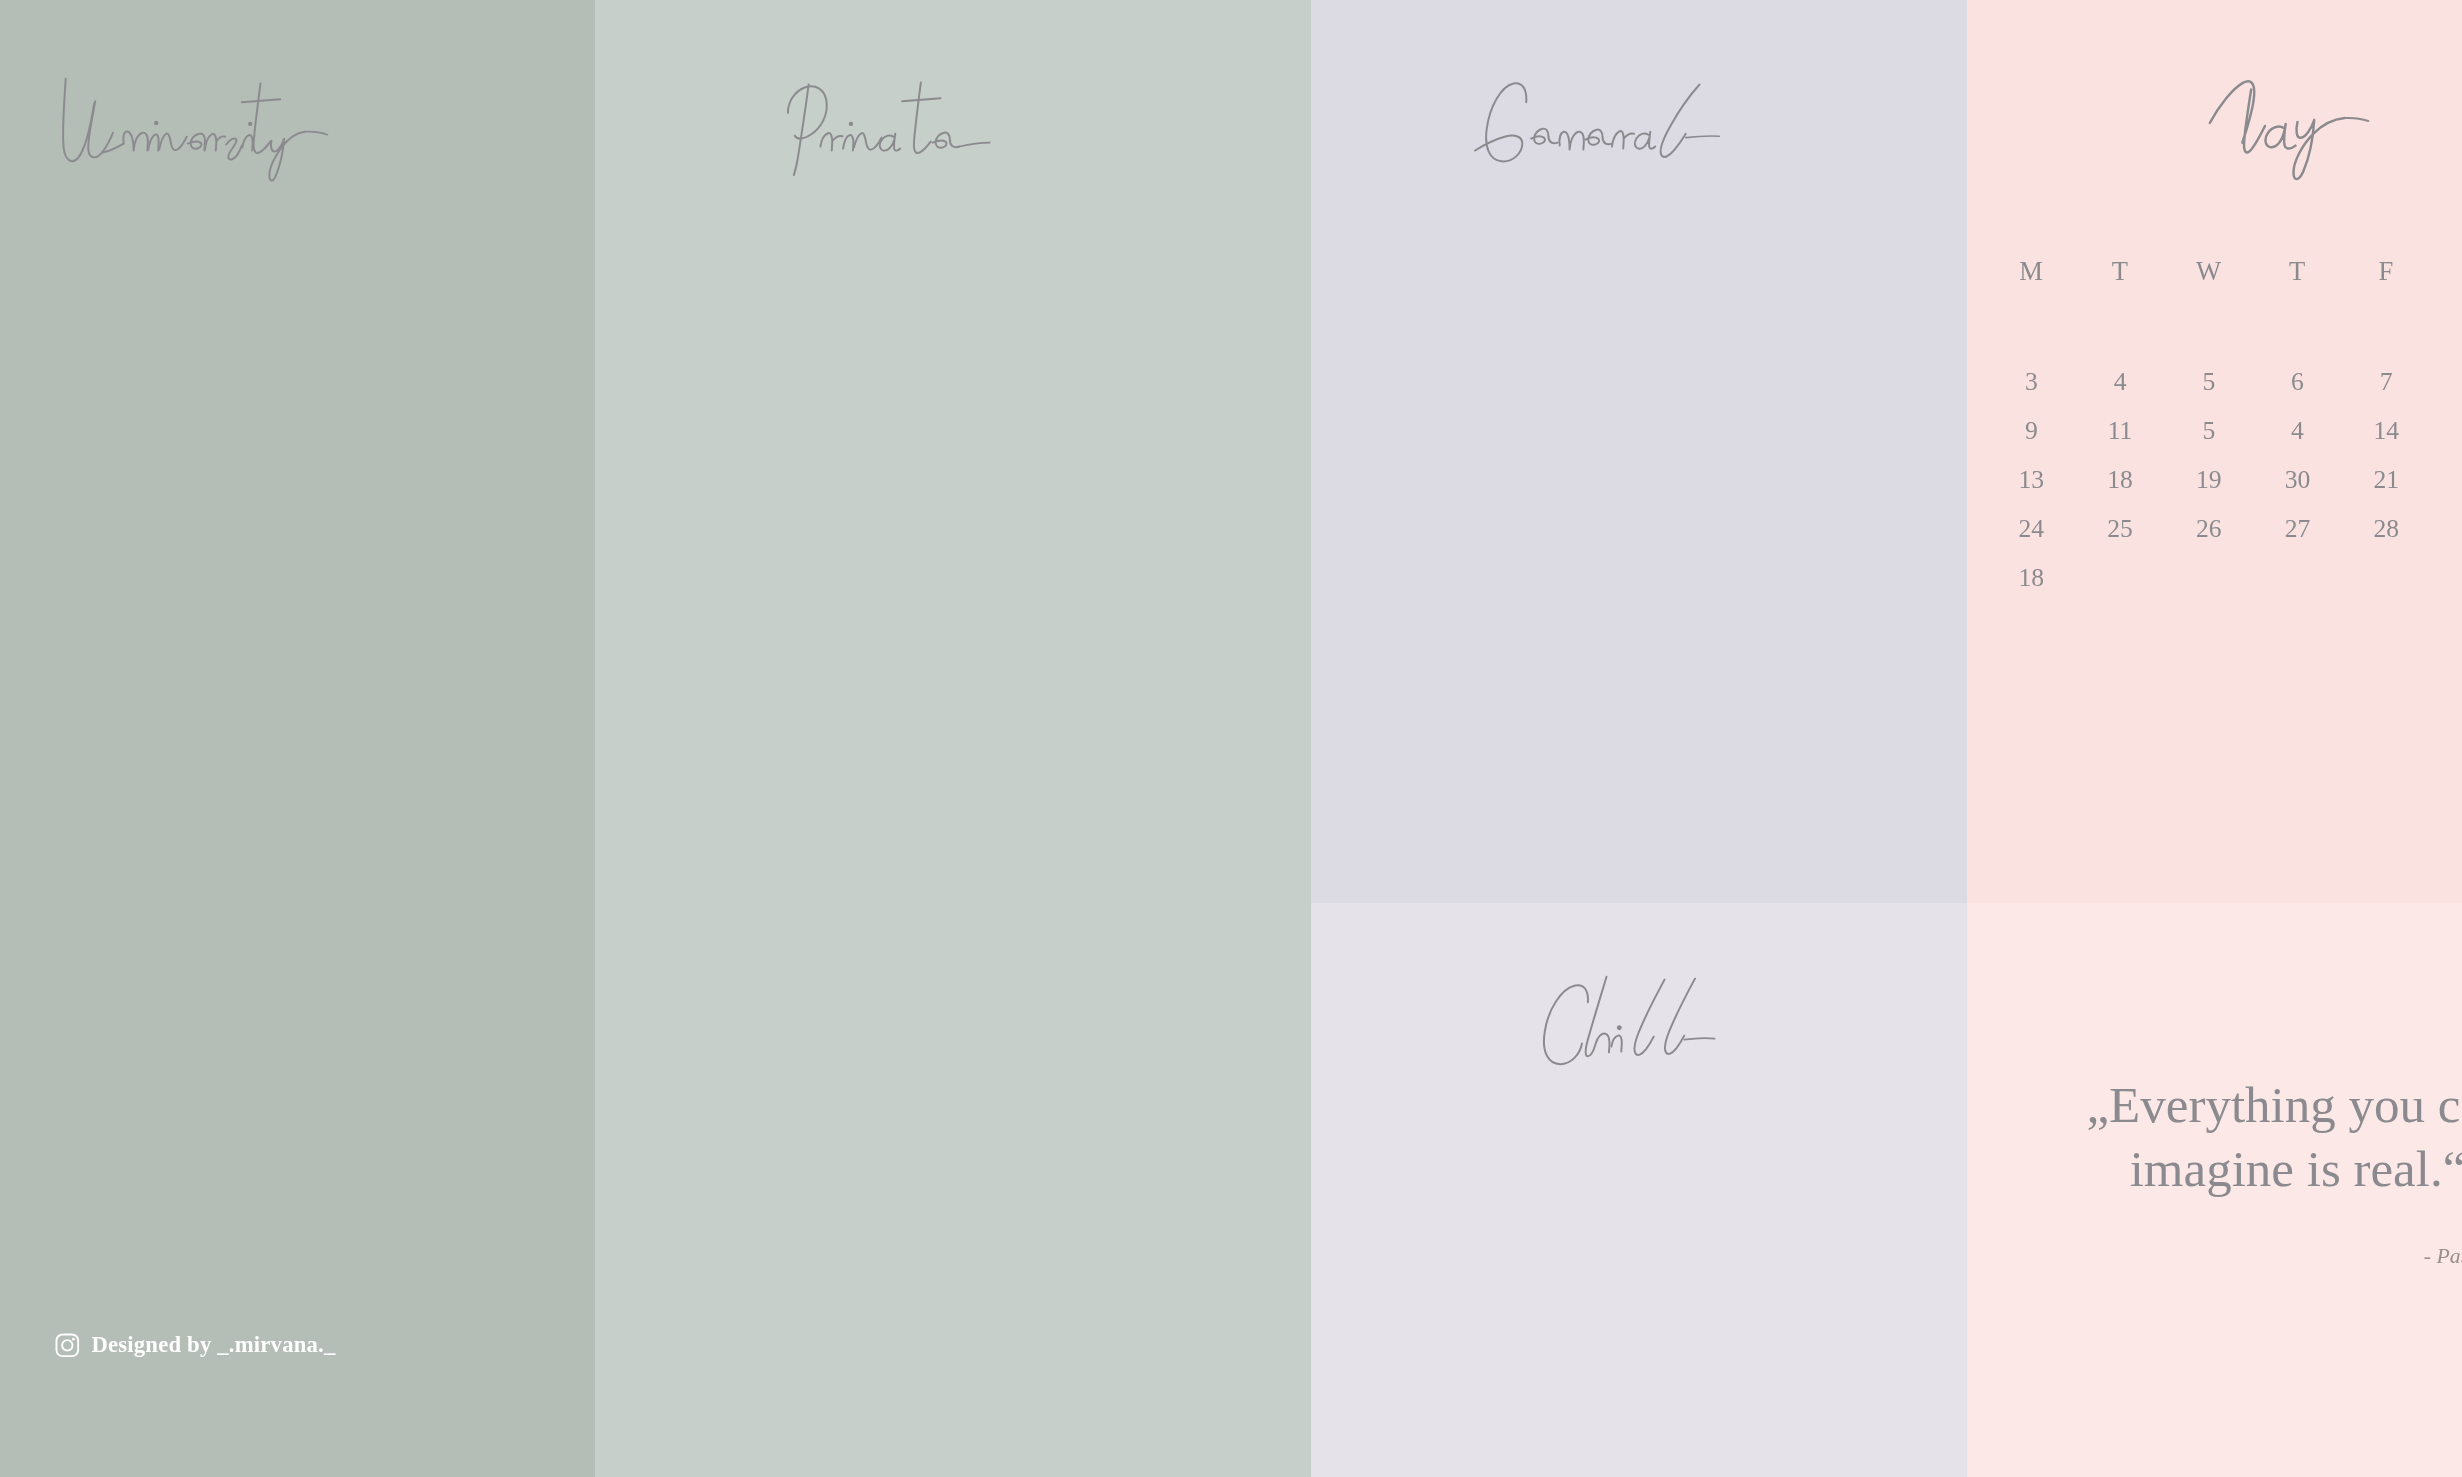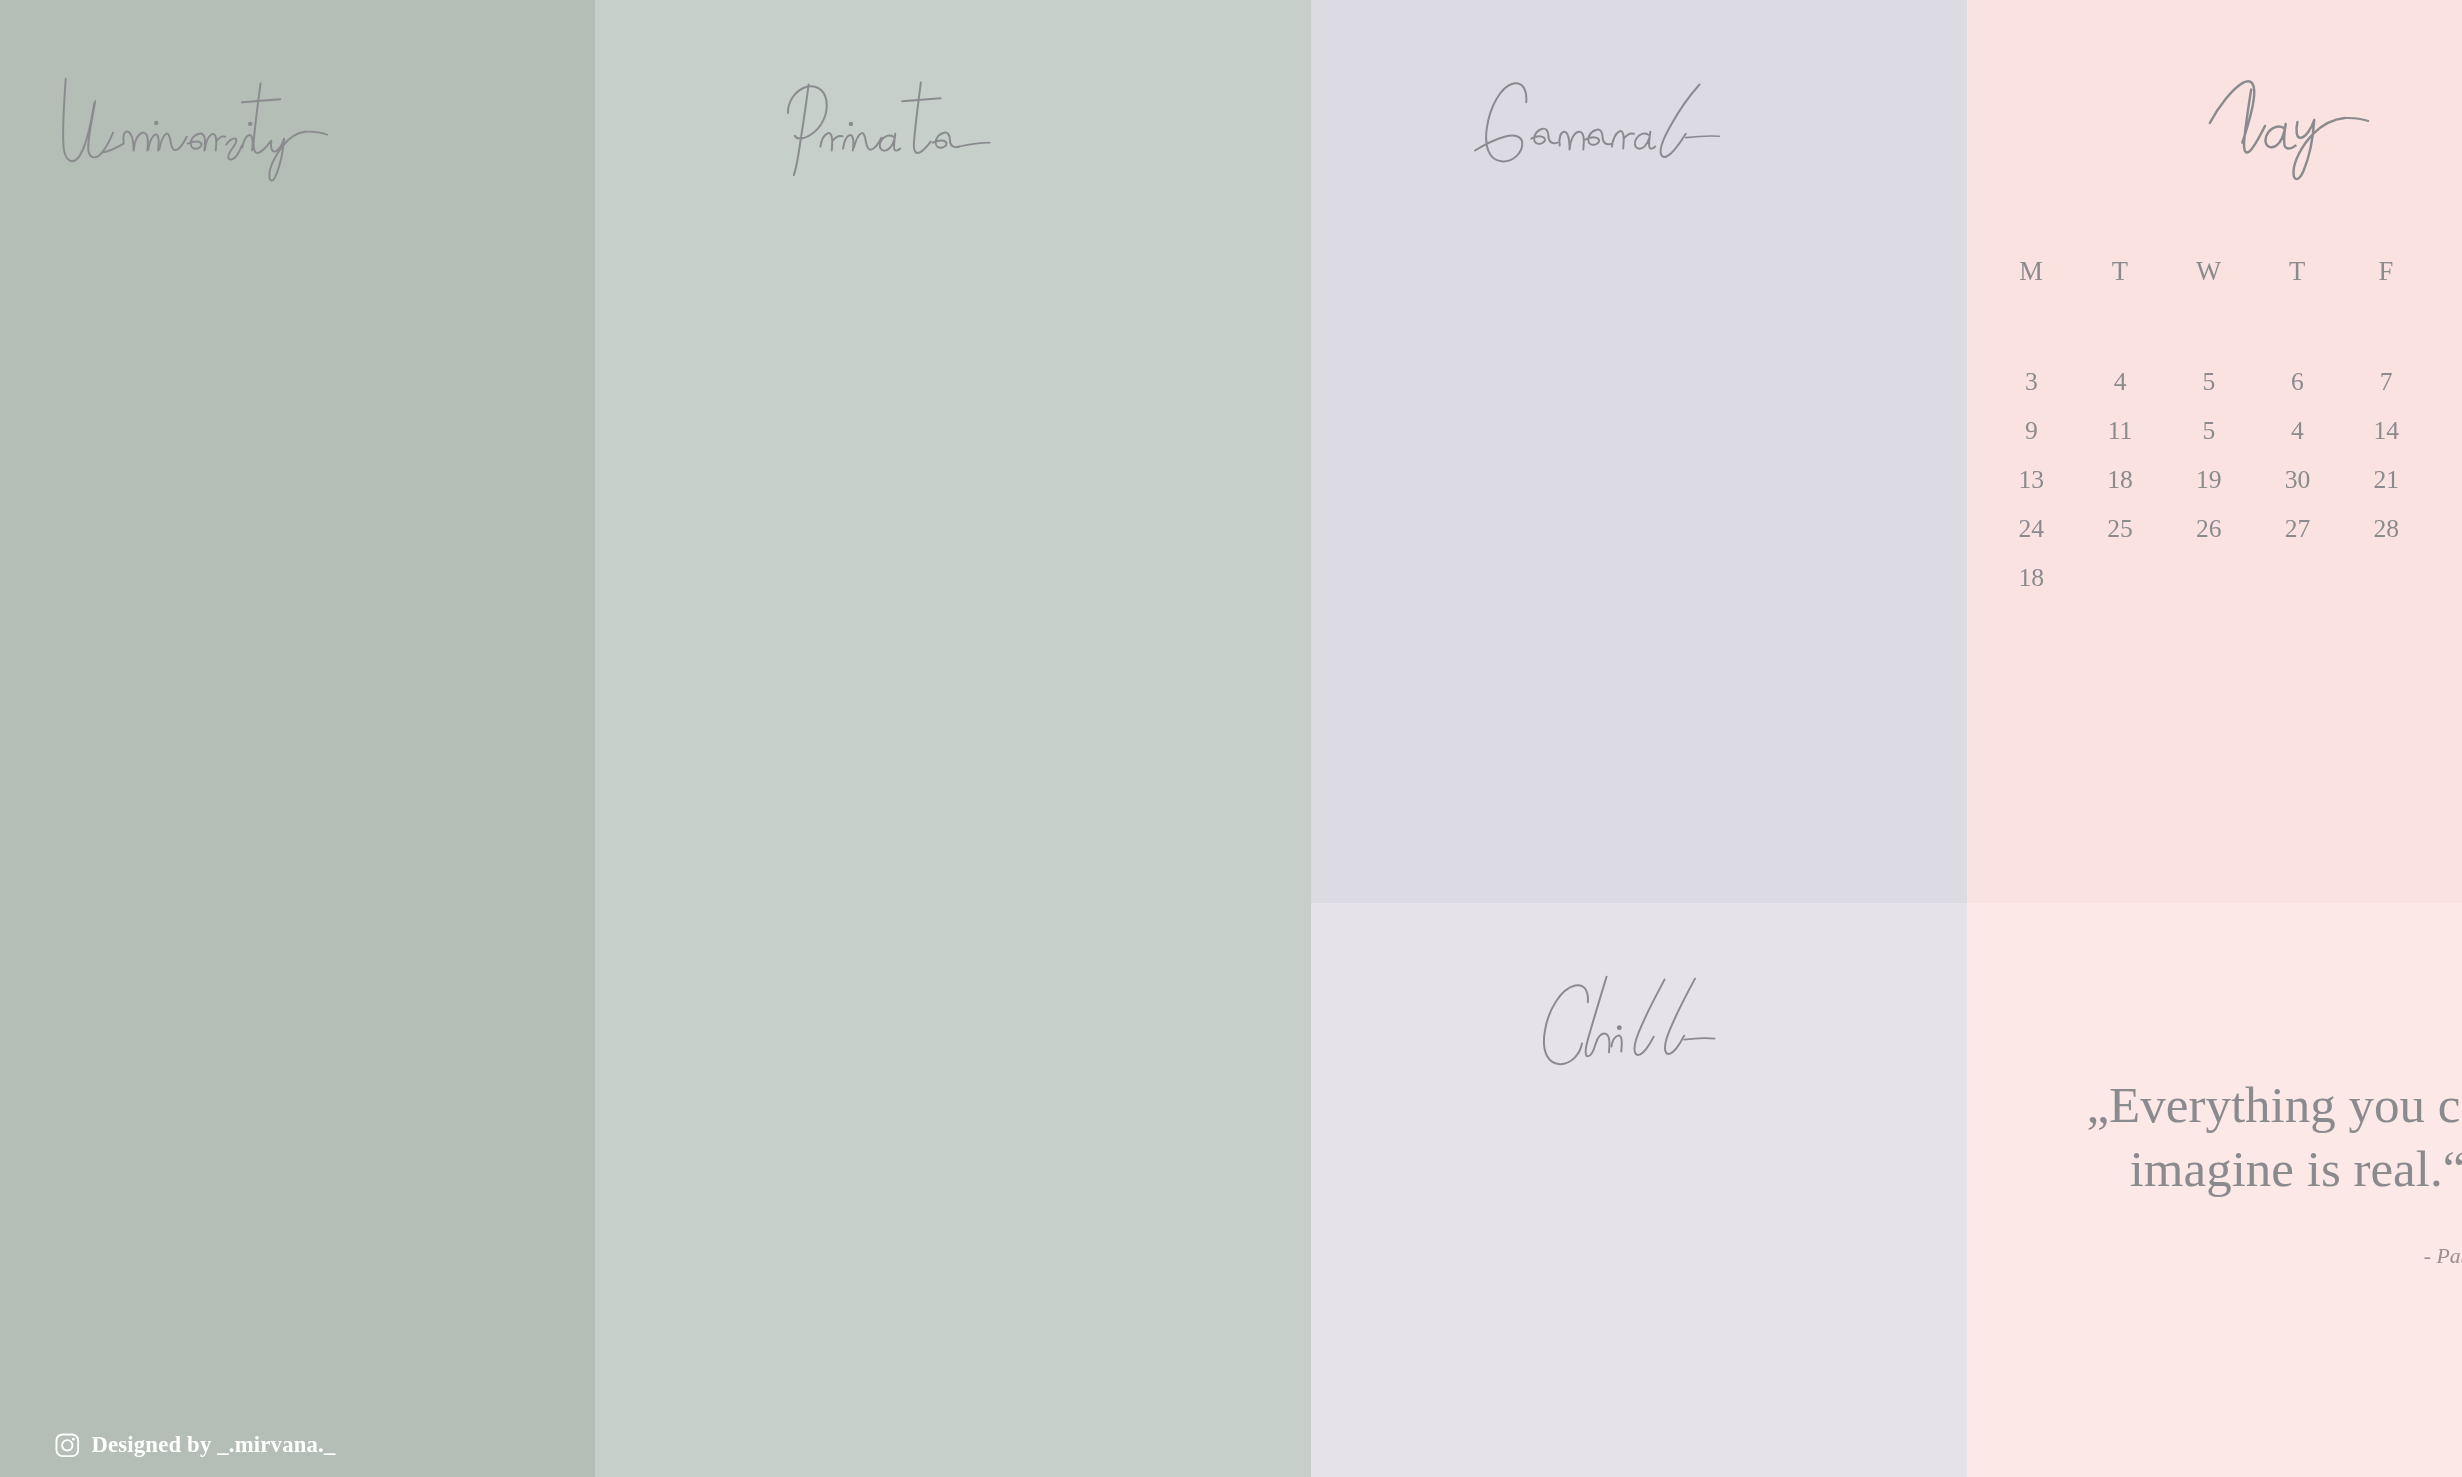--- a/index.html
+++ b/index.html
@@ -138,21 +138,21 @@
     font-family: "Liberation Serif", serif;
     font-style: italic;
     font-size: 21.7px;
     color: #9a8f8d;
   }
 
   
   #credit {
     position: absolute;
     left: 54px;
-    top: 1432px;
+    top: 1332px;
     display: flex;
     align-items: flex-start;
     gap: 10.8px;
   }
   #instagram-icon {
     width: 26.6px;
     height: 26.6px;
     flex: 0 0 auto;
   }
   #credit-text {

